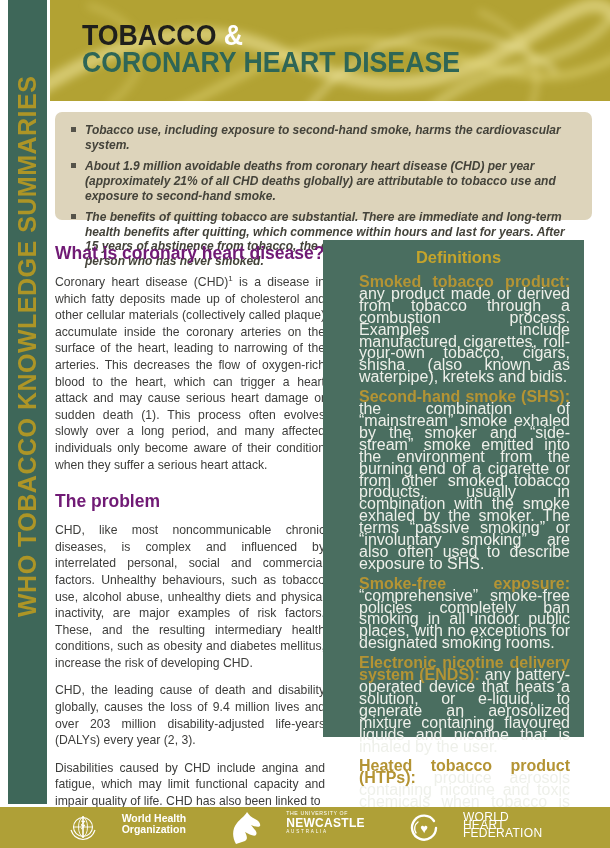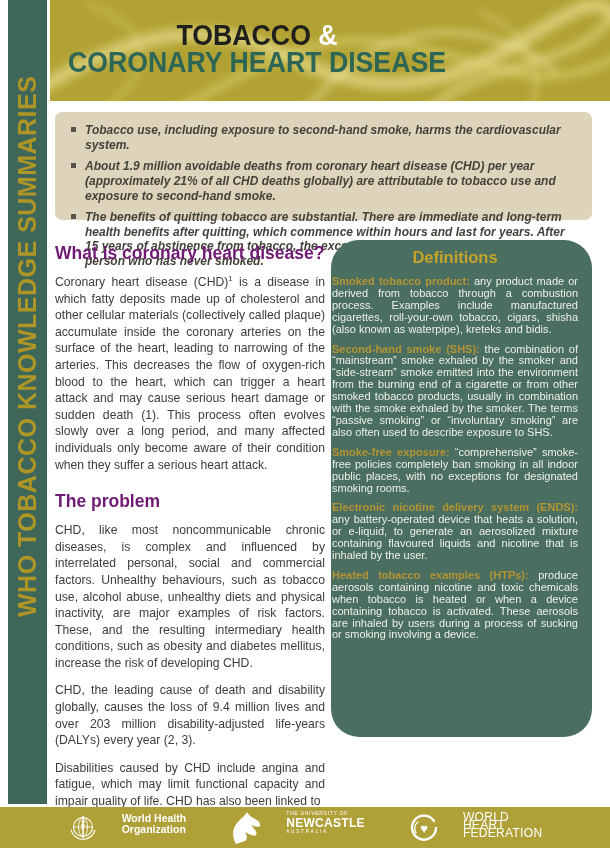--- a/index.html
+++ b/index.html
@@ -15,21 +15,21 @@
     display:flex;align-items:center;justify-content:center;
     font-size:25px;font-weight:700;letter-spacing:.5px;color:#ad9526;white-space:nowrap;
   }
   
   .header{position:absolute;left:50px;top:0;width:560px;height:101px;background:#b2a233;overflow:hidden;}
   .smoke{position:absolute;left:0;top:0;}
   .issue-date{
     position:absolute;top:7px;right:16px;font-size:16px;font-weight:700;color:#ffffff;
     text-shadow:1px 2px 3px rgba(60,60,50,.6);
   }
-  .title{position:absolute;left:18px;top:22px;line-height:27px;font-weight:700;text-align:center;}
+  .title{position:absolute;left:32px;top:22px;line-height:27px;font-weight:700;}
   .title .line{display:block;font-size:29px;letter-spacing:0;transform:scaleX(.92);transform-origin:left;white-space:nowrap;}
   .t-black{color:#1f1f1c;}
   .t-amp{color:#ffffff;}
   .t-green{color:#2e6656;}
   
   .key-points{
     position:absolute;left:55px;top:112px;width:537px;height:108px;background:#ddd4bb;
     border-radius:7px;box-sizing:border-box;padding:11px 16px 0 14px;
   }
   .key-points ul{margin:0;padding:0;list-style:none;}
@@ -38,25 +38,25 @@
   
   .left-col{position:absolute;left:55px;top:243px;width:270px;color:#3d3d3b;}
   .gold-heading{margin:0 0 10px 0;font-size:17.5px;font-weight:700;color:#701a75;}
   .left-col p{margin:0 0 11px 0;font-size:12.2px;line-height:16.6px;text-align:justify;}
   .left-col .second-heading{margin-top:18px;}
   sup{font-size:8px;vertical-align:super;line-height:0;}
   .footnote{margin-top:2px;font-size:9.3px;line-height:1.3;color:#3d3d3b;}
   .footnote-rule{width:115px;border-top:1px solid #4a4a46;margin-bottom:3px;}
   
   .defs-box{
-    position:absolute;left:331px;top:240px;width:261px;height:497px;background:#4a6e60;
-    box-sizing:border-box;padding:8px 14px 10px 1px;border-radius:28px;
+    position:absolute;left:323px;top:240px;width:261px;height:497px;background:#4a6e60;
+    box-sizing:border-box;padding:8px 14px 10px 24px;
   }
   .defs-title{margin:0 0 9px 0;text-align:center;font-size:16.5px;font-weight:700;color:#c5a42b;}
-  .defs-box p{margin:0 0 8px 0;font-size:11px;line-height:11.9px;text-align:justify;color:#eef0ea;}
+  .defs-box p{margin:0 0 8px 12px;font-size:16px;line-height:11.9px;text-align:justify;color:#eef0ea;}
   .defs-box p:last-child{margin-bottom:0;}
   .def-term{font-weight:700;color:#b49434;}
   
   .footer{
     position:absolute;left:0;top:807px;width:610px;height:41px;background:#afa037;
     display:flex;align-items:center;justify-content:center;gap:44px;color:#ffffff;
   }
   .logo{display:flex;align-items:flex-start;gap:24px;}
   .logo svg{display:block;}
   .who-text{font-size:10.5px;font-weight:700;line-height:11px;}
@@ -128,21 +128,21 @@
       <span>1</span>&nbsp;&nbsp;<span>Also known as ischaemic heart disease, coronary artery disease or atherosclerotic heart disease.</span>
     </div>
   </main>
 
   <section class="defs-box">
     <h2 class="defs-title">Definitions</h2>
     <p><span class="def-term">Smoked tobacco product:</span> <span>any product made or derived from tobacco through a combustion process. Examples include manufactured cigarettes, roll-your-own tobacco, cigars, shisha (also known as waterpipe), kreteks and bidis.</span></p>
     <p><span class="def-term">Second-hand smoke (SHS):</span> <span>the combination of “mainstream” smoke exhaled by the smoker and “side-stream” smoke emitted into the environment from the burning end of a cigarette or from other smoked tobacco products, usually in combination with the smoke exhaled by the smoker. The terms “passive smoking” or “involuntary smoking” are also often used to describe exposure to SHS.</span></p>
     <p><span class="def-term">Smoke-free exposure:</span> <span>“comprehensive” smoke-free policies completely ban smoking in all indoor public places, with no exceptions for designated smoking rooms.</span></p>
     <p><span class="def-term">Electronic nicotine delivery system (ENDS):</span> <span>any battery-operated device that heats a solution, or e-liquid, to generate an aerosolized mixture containing flavoured liquids and nicotine that is inhaled by the user.</span></p>
-    <p><span class="def-term">Heated tobacco examples (HTPs):</span> <span>produce aerosols containing nicotine and toxic chemicals when tobacco is heated or when a device containing tobacco is activated. These aerosols are inhaled by users during a process of sucking or smoking involving a device.</span></p>
+    <p><span class="def-term">Heated tobacco product (HTPs):</span> <span>produce aerosols containing nicotine and toxic chemicals when tobacco is heated or when a device containing tobacco is activated. These aerosols are inhaled by users during a process of sucking or smoking involving a device.</span></p>
   </section>
 
   <footer class="footer">
 
     <div class="logo">
       <svg width="30" height="30" viewBox="0 0 30 30">
         <circle cx="15" cy="14" r="9.5" fill="none" stroke="#ffffff" stroke-width="1.1"></circle>
         <ellipse cx="15" cy="14" rx="4.5" ry="9.5" fill="none" stroke="#ffffff" stroke-width="0.9"></ellipse>
         <line x1="5.5" y1="14" x2="24.5" y2="14" stroke="#ffffff" stroke-width="0.9"></line>
         <line x1="15" y1="3" x2="15" y2="25" stroke="#ffffff" stroke-width="1.6"></line>

